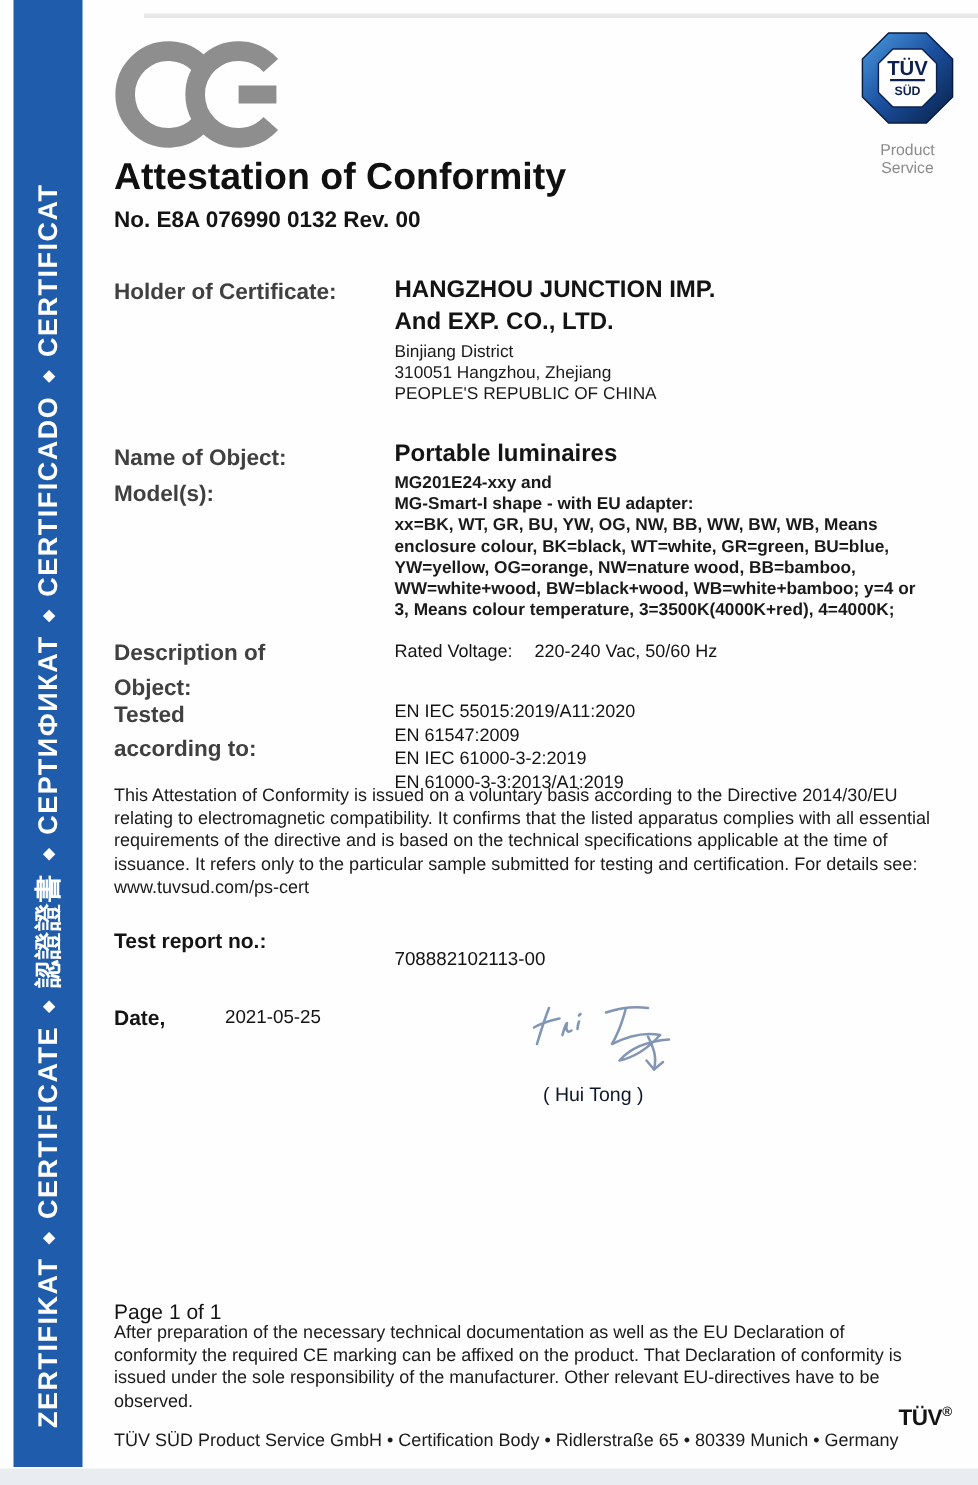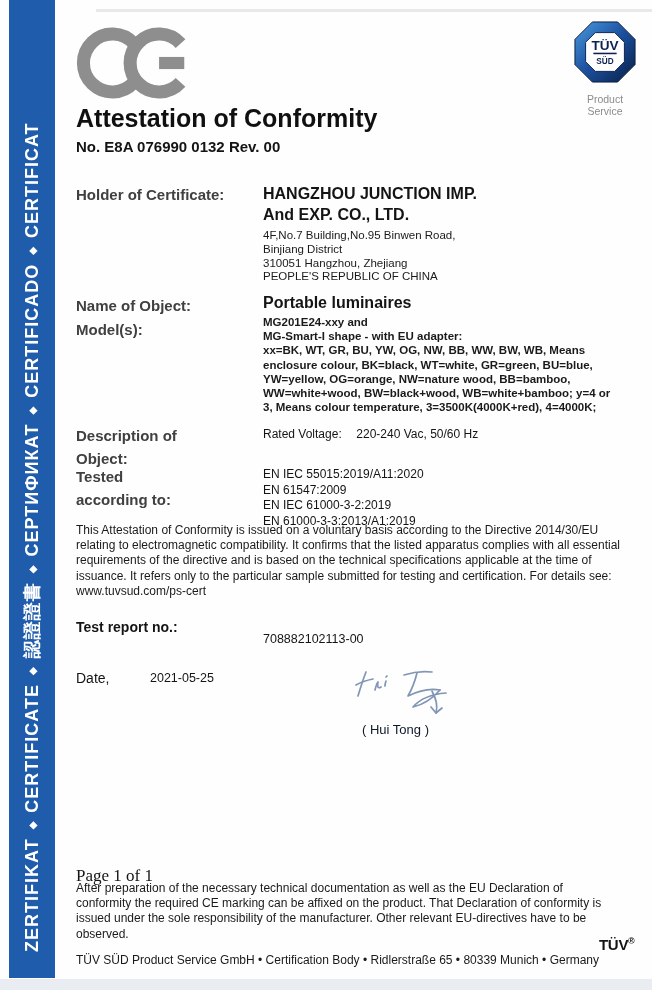--- a/index.html
+++ b/index.html
@@ -46,27 +46,27 @@
   .model-lines { font-size:11.5px; font-weight:bold; line-height:14.2px; color:#1a1a1a; }
   .kv-row { font-size:12px; line-height:15px; }
   .kv-key { display:inline-block; width:90px; }
   .standards { font-size:12px; line-height:15.6px; }
 
   .statement { left:76px; top:523px; width:560px; font-size:12px; line-height:15.2px; color:#1a1a1a; }
 
   .report-label { left:76px; top:619px; font-size:14px; font-weight:bold; }
   .report-value { left:263px; top:620px; font-size:12.5px;margin-top:12px; }
 
-  .date-label { left:76px; top:670px; font-size:14px; font-weight:normal; }
+  .date-label { left:76px; top:670px; font-size:14px; font-weight:bold; }
   .date-value { left:150px; top:671px; font-size:12.5px;text-align:center; }
 
   .signature { left:350px; top:660px; }
   .sig-caption { left:362px; top:722px; font-size:13px; color:#0f172a; }
 
-  .page-num { left:76px; top:866px; font-size:17px;font-family:Liberation Serif, serif; }
+  .page-num { left:76px; top:866px; font-size:14px; }
   .footer-note { left:76px; top:881px; width:534px; font-size:12px; line-height:15.2px; color:#1a1a1a; }
   .tuv-mark { left:599px; top:936px; font-size:15px; font-weight:bold; letter-spacing:-.3px; }
   .tuv-mark sup { font-size:9px; }
   .company-line { left:76px; top:953px; font-size:12px; color:#1a1a1a; }
 </style>
 </head>
 <body>
 
 <div class="page">
 
@@ -117,21 +117,20 @@
   </div>
 
   <div class="abs title">Attestation of Conformity</div>
   <div class="abs cert-no">No. E8A 076990 0132 Rev. 00</div>
 
   <div class="field-label" style="top:183px;">Holder of Certificate:</div>
   <div class="value-col" style="top:183px;">
     <div class="company-name">HANGZHOU JUNCTION IMP.</div>
     <div class="company-name">And EXP. CO., LTD.</div>
     <div class="small-lines" style="margin-top:4px;">
-      <div>4F,No.7 Building,No.95 Binwen Road,</div>
       <div>Binjiang District</div>
       <div>310051 Hangzhou, Zhejiang</div>
       <div>PEOPLE'S REPUBLIC OF CHINA</div>
     </div>
   </div>
 
   <div class="field-label" style="top:294px;">Name of Object:</div>
   <div class="field-label" style="top:318px;text-align:right;">Model(s):</div>
   <div class="value-col" style="top:293px;">
     <div class="object-name">Portable luminaires</div>

